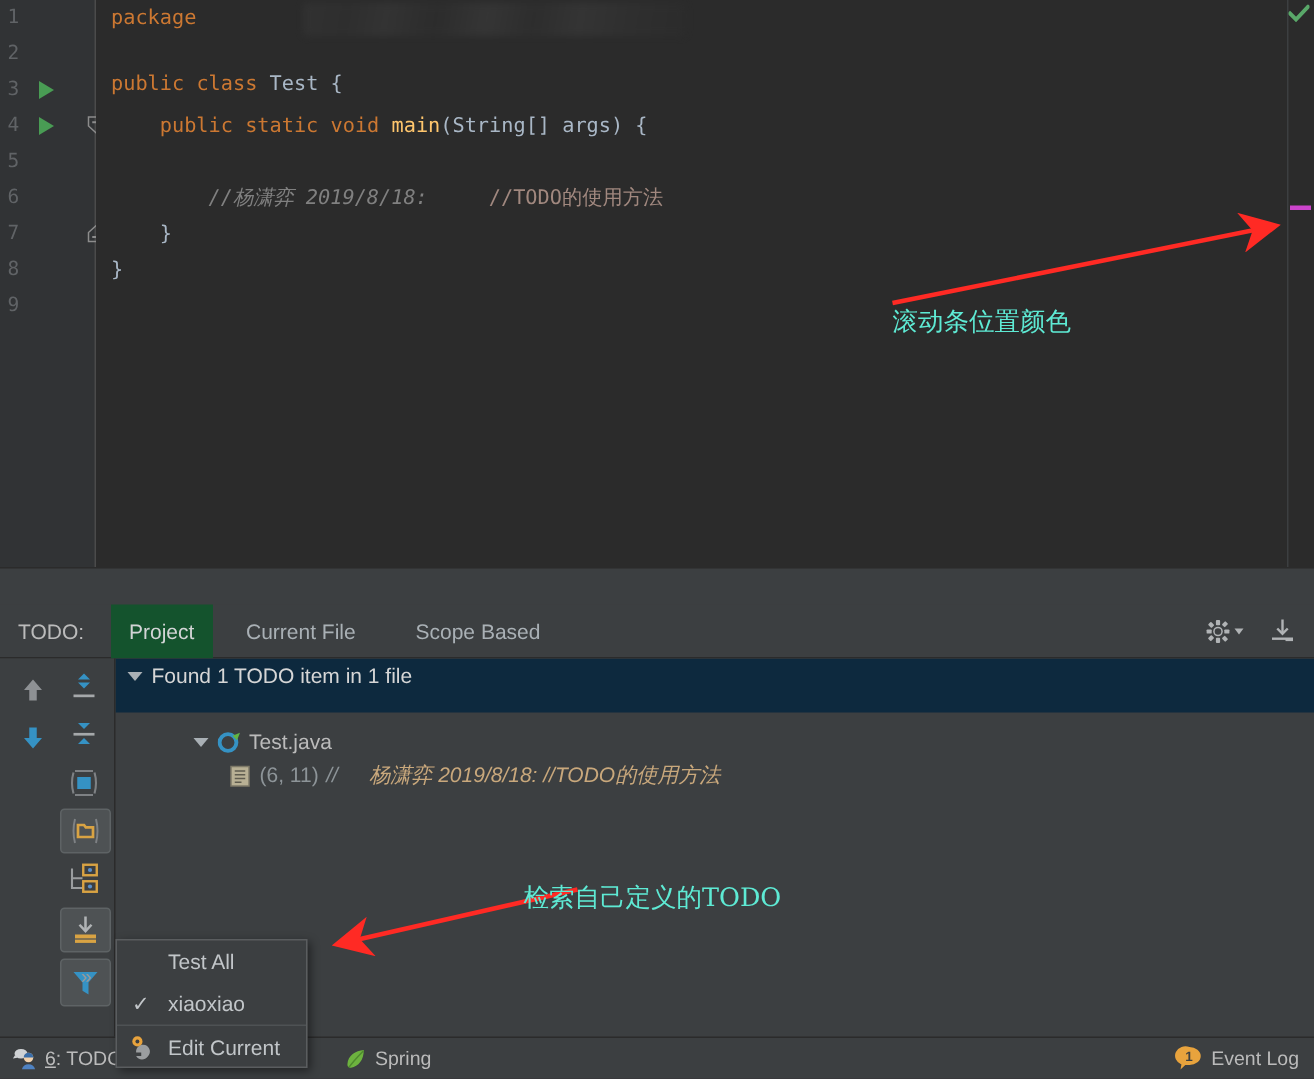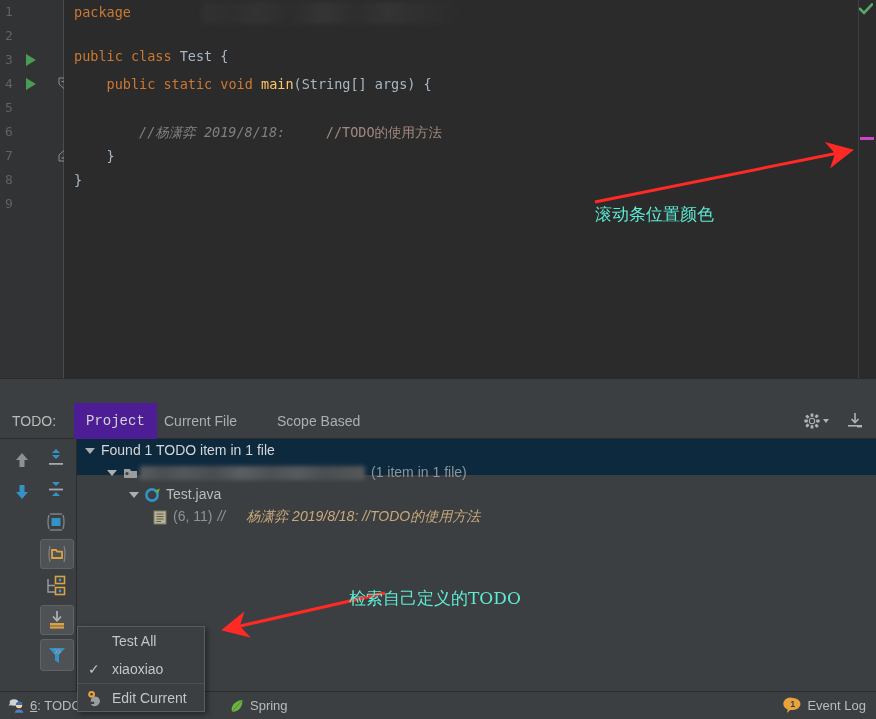--- a/index.html
+++ b/index.html
@@ -144,23 +144,22 @@
     color: #bbbbbb; font-size: 14px;
   }
   .ttab {
     position: absolute; top: 0;
     height: 36px; line-height: 36px;
     padding: 0 12px;
     color: #a9b0b5; font-size: 14px;
     cursor: default;
   }
   .ttab.active {
-    background: #4c1d95;
+    background: #14532d;
     color: #d2d4d5;
-    font-family: Liberation Mono, monospace;
   }
   #gear-btn {
     position: absolute; right: 44px; top: 8px;
     width: 30px; height: 20px;
   }
   #export-btn {
     position: absolute; right: 10px; top: 8px;
     width: 22px; height: 20px;
   }
 
@@ -483,26 +482,20 @@
       </div>
 
       <div id="expand-more">»</div>
     </div>
 
     <div id="todo-tree">
       <div class="trow selrow" style="top:0px;padding-left:8px;">
         <span class="tri"></span><span>Found 1 TODO item in 1 file</span>
       </div>
 
-      <div class="trow" style="top:22px;padding-left:30px;">
-        <span class="tri"></span><svg width="15" height="13" viewBox="0 0 15 13" style="vertical-align:middle;">
-            <path d="M1 2 h6 l1 2 h6 v7 H1 z" fill="#9a9d9f"></path>
-            <circle cx="4" cy="6.5" r="1.6" fill="#3c3f41"></circle>
-          </svg><span class="tree-redact"></span><span class="muted" style="margin-left:6px;">(1 item in 1 file)</span>
-      </div>
 
       <div class="trow" style="top:44px;padding-left:52px;">
         <span class="tri"></span><svg width="16" height="16" viewBox="0 0 16 16" style="vertical-align:middle;margin-right:5px;">
           <circle cx="7" cy="8" r="5.6" fill="none" stroke="#3592c4" stroke-width="2.6"></circle>
           <path d="M10 3.5 L15 1.5 L13 6.5 z" fill="#62b543"></path>
         </svg><span>Test.java</span>
       </div>
 
       <div class="trow" style="top:66px;padding-left:76px;">
         <svg width="14" height="15" viewBox="0 0 14 15" style="vertical-align:middle;margin-right:6px;">

